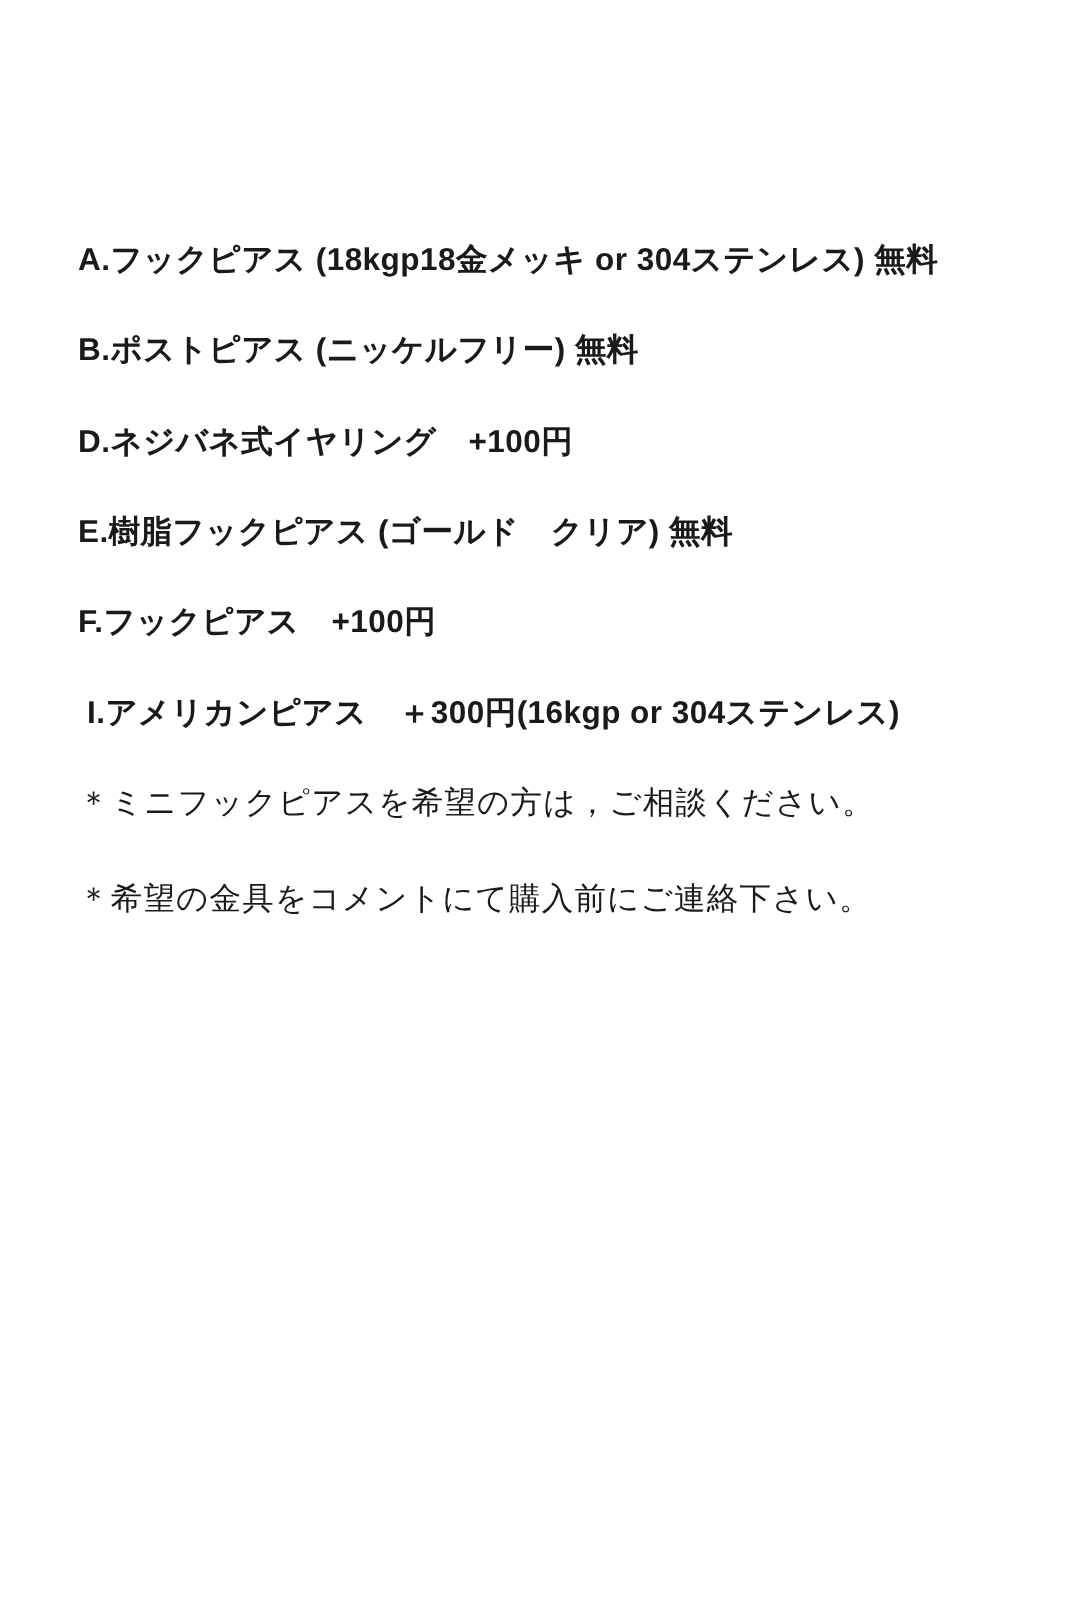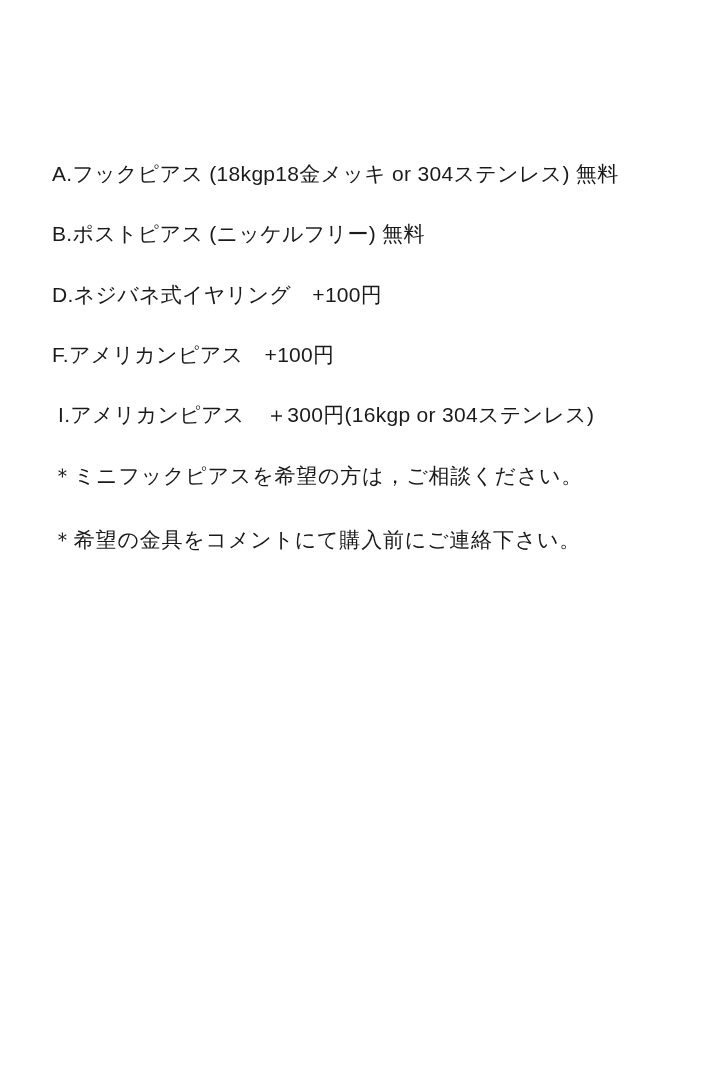--- a/index.html
+++ b/index.html
@@ -34,20 +34,21 @@
     padding: 0;
     list-style: none;
   }
   .option-item {
     font-size: 21px;
     line-height: 1.35;
     letter-spacing: 0.3px;
     color: #1a1a1a;
     margin: 0 0 32px 0;
     white-space: nowrap;
+    font-weight: bold;
   }
   .option-item.indented {
     padding-left: 6px;
   }
   .notes {
     margin-top: 28px;
   }
   .note-line {
     font-size: 21px;
     line-height: 1.35;
@@ -60,21 +61,22 @@
 </head>
 <body>
 
 <div class="page">
 
 
   <ul class="option-list">
     <li class="option-item">A.フックピアス (18kgp18金メッキ or 304ステンレス) 無料</li>
     <li class="option-item">B.ポストピアス (ニッケルフリー) 無料</li>
     <li class="option-item">D.ネジバネ式イヤリング　+100円</li>
-    <li class="option-item">F.アメリカンピアス　+100円</li>
+    <li class="option-item">E.樹脂フックピアス (ゴールド　クリア) 無料</li>
+    <li class="option-item">F.フックピアス　+100円</li>
     <li class="option-item indented">I.アメリカンピアス　＋300円(16kgp or 304ステンレス)</li>
   </ul>
 
   <div class="notes">
     <p class="note-line">＊ミニフックピアスを希望の方は，ご相談ください。</p>
     <p class="note-line">＊希望の金具をコメントにて購入前にご連絡下さい。</p>
   </div>
 
 </div>
 

